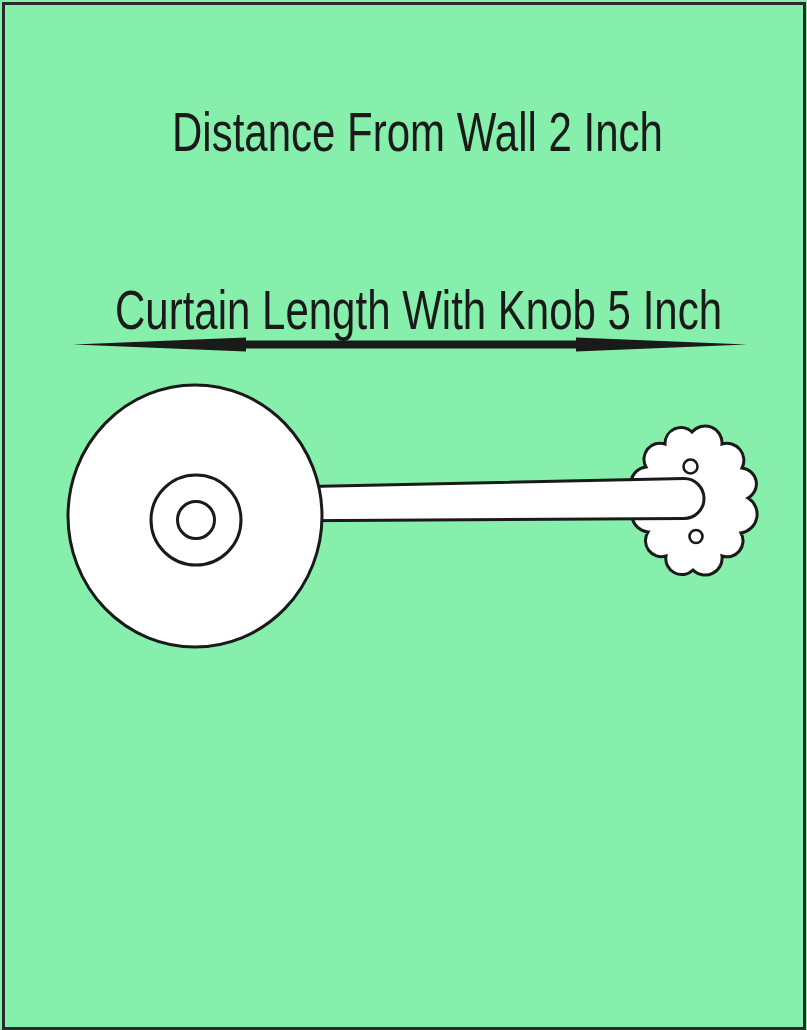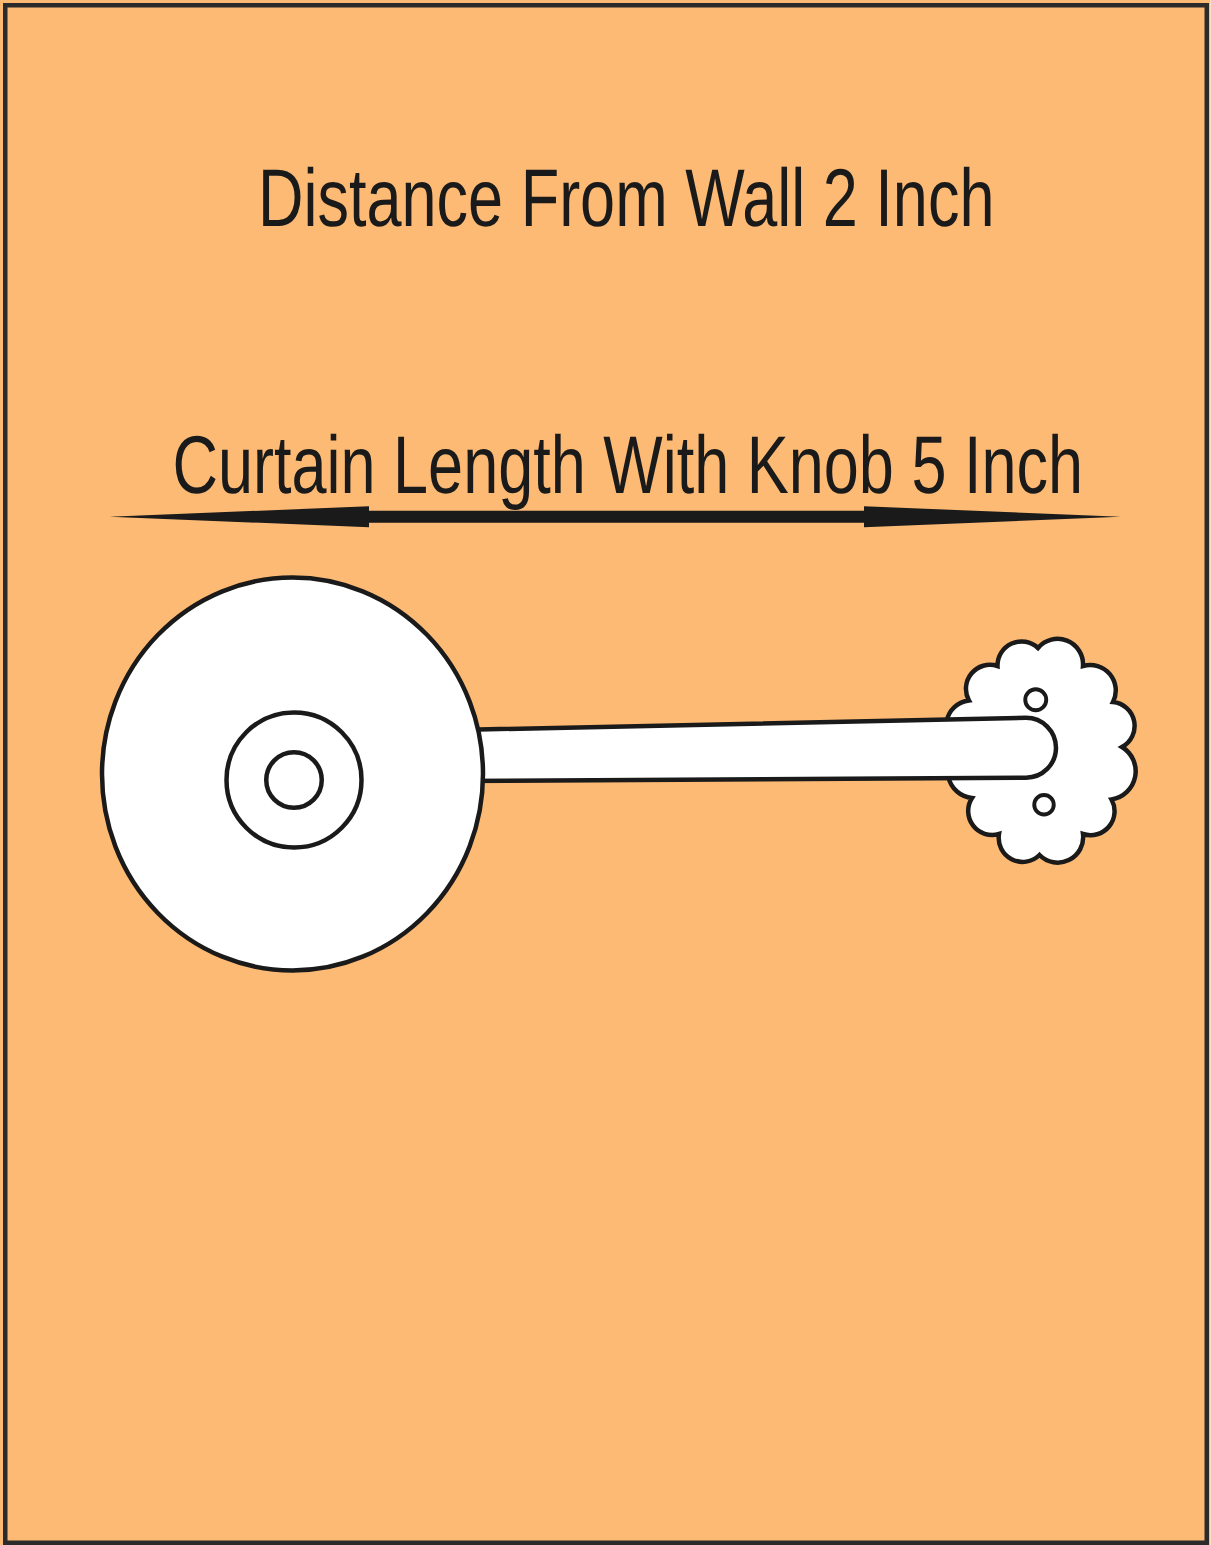--- a/index.html
+++ b/index.html
@@ -5,21 +5,21 @@
   html, body {
     margin: 0;
     padding: 0;
     background: #ffffff;
     font-family: "Liberation Sans", sans-serif;
   }
   .page {
     position: relative;
     width: 807px;
     height: 1030px;
-    background: #fdba74;
+    background: #86efac;
     overflow: hidden;
   }
   .page-border {
     position: absolute;
     left: 2px;
     top: 2px;
     width: 798px;
     height: 1022px;
     border: 3px solid #2b2b2b;
     pointer-events: none;

